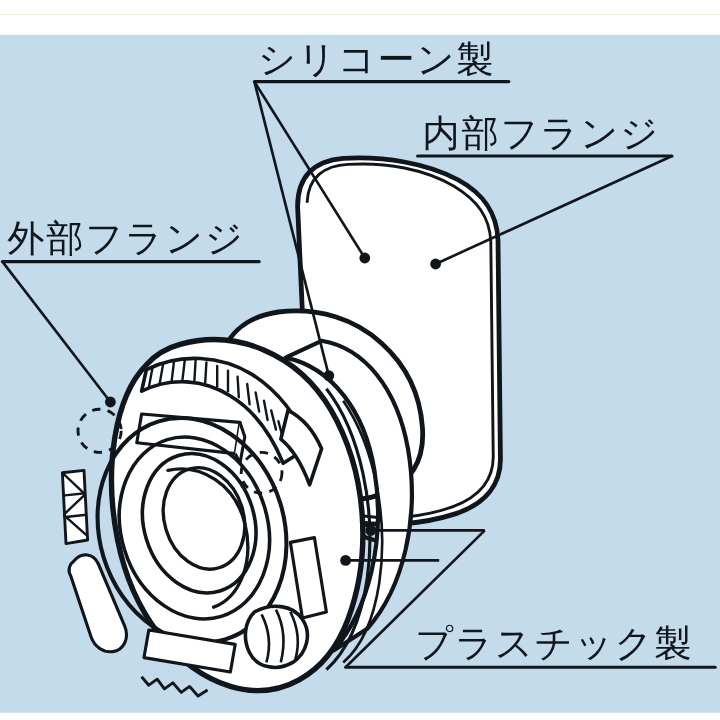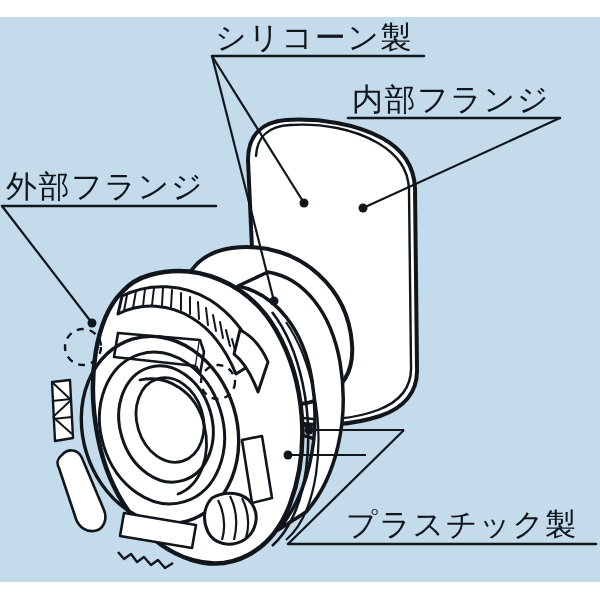--- a/index.html
+++ b/index.html
@@ -11,20 +11,21 @@
     width: 600px;
     height: 600px;
     overflow: hidden;
     font-family: "DejaVu Sans", "Liberation Sans", sans-serif;
   }
   #figure-root {
     position: relative;
     width: 600px;
     height: 424px;
     background: #bef264;
+    margin-top: 12px;
   }
   #figure-svg {
     position: absolute;
     top: 0;
     left: 0;
     width: 600px;
     height: 600px;
     display: block;
   }
   .label-text {

